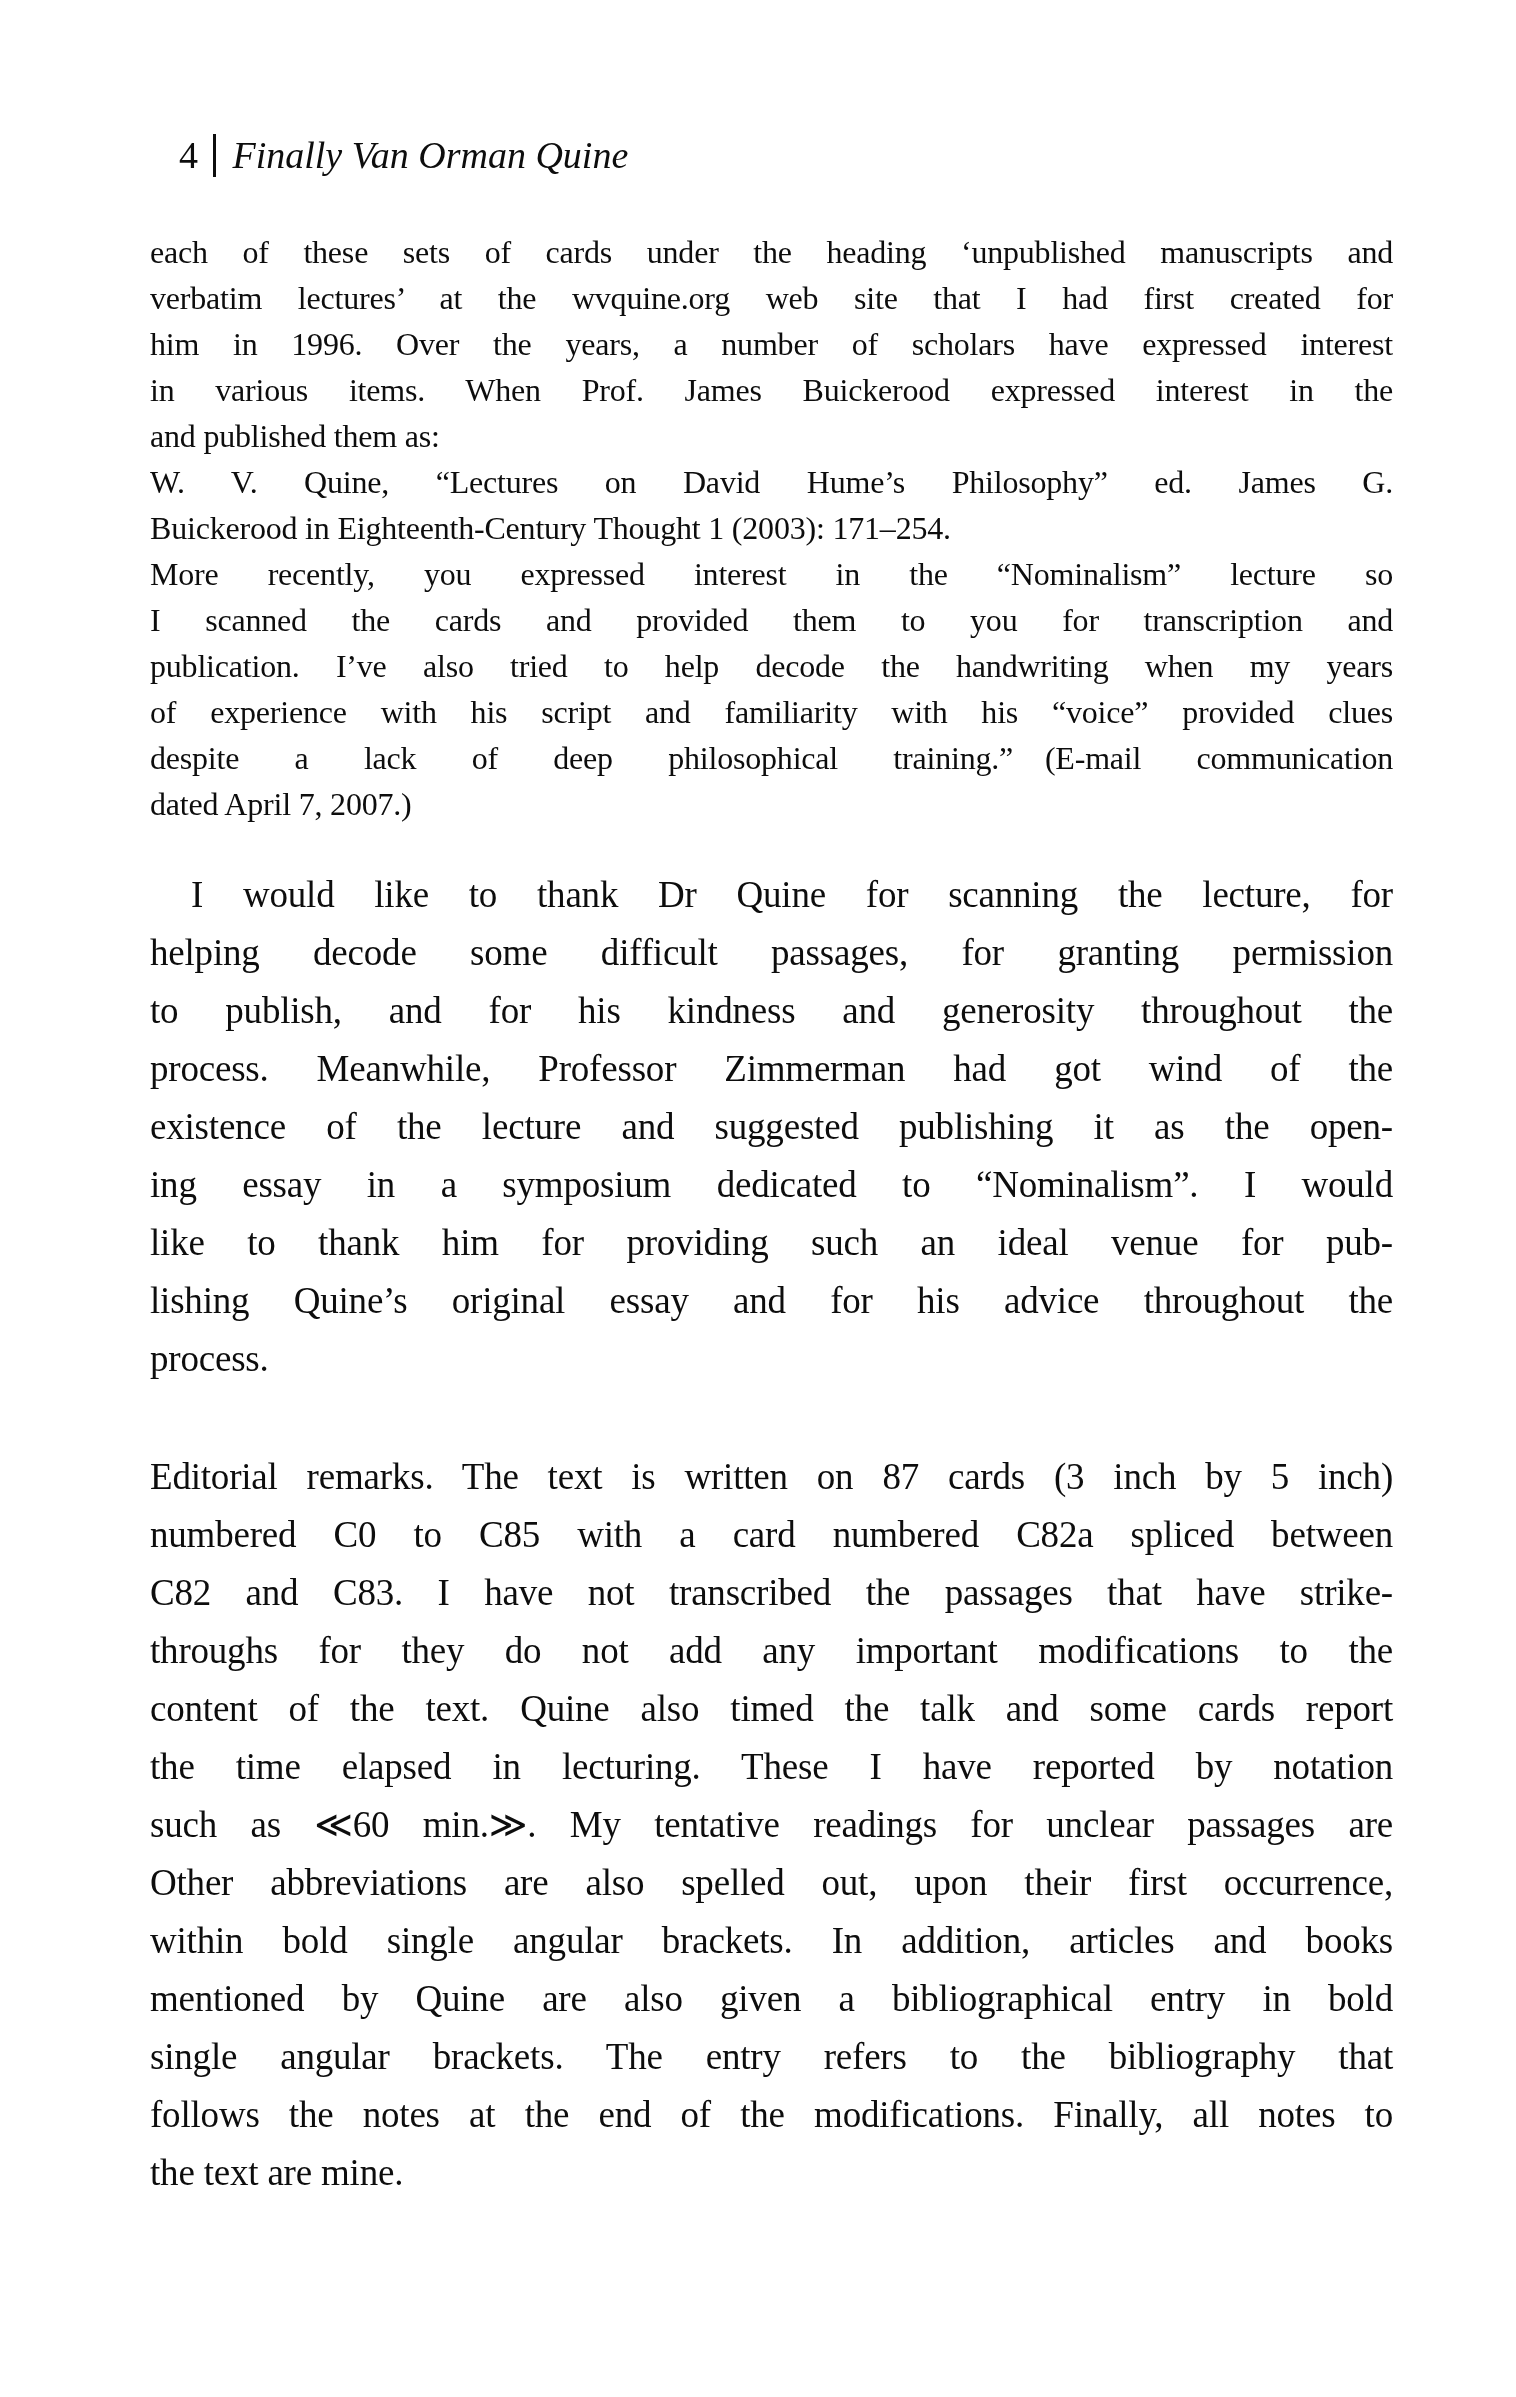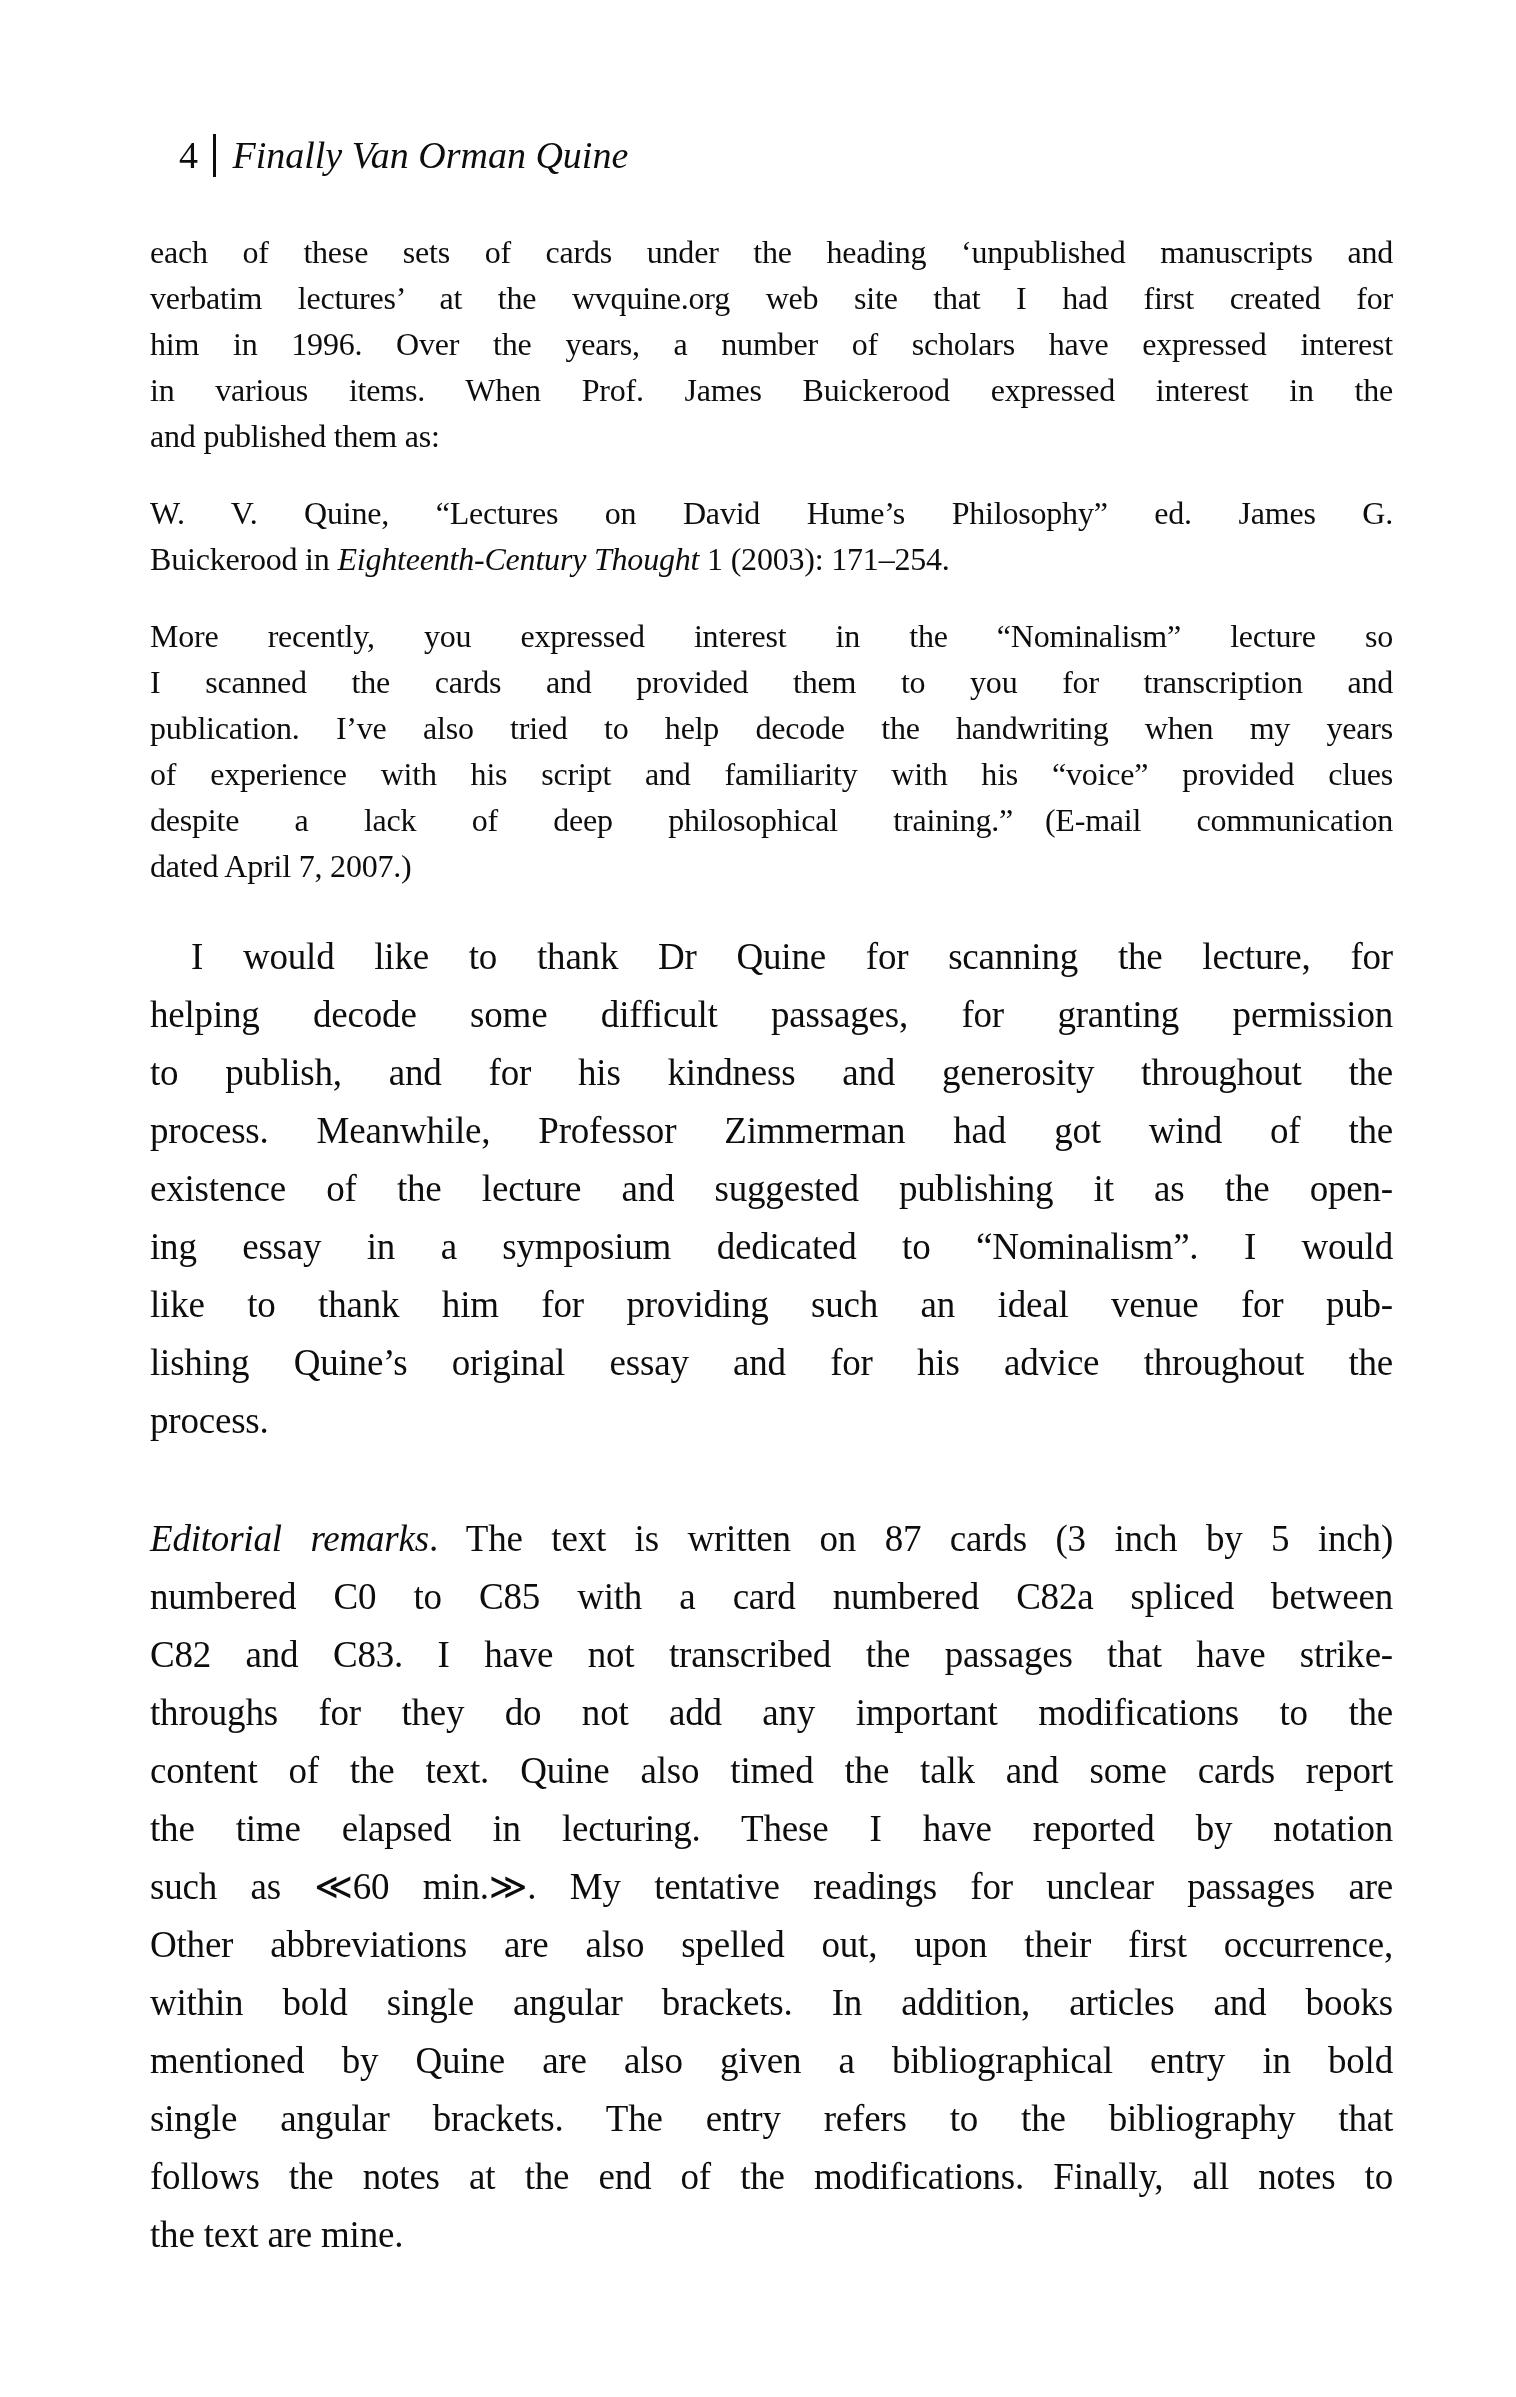--- a/index.html
+++ b/index.html
@@ -25,34 +25,34 @@
   .page-number { letter-spacing: 0.5px; }
   .vbar {
     display: inline-block; width: 2.9px; height: 43px;
     background: #0d0d0d; margin: 0 16.5px 0 14.6px;
   }
   .running-title { font-style: italic; }
 
   
   .para { margin: 0; }
   .quote-para { font-size: 32px; line-height: 46px; }
-  .quote-para + .quote-para { margin-top: 31px; }
+  .quote-para + .quote-para { }
   .main-text { margin-top: 39px; }
   .main-para { font-size: 37px; line-height: 58px; }
   .editorial { margin-top: 60px; }
 
   .line {
     text-align: justify;
     text-align-last: justify;
     text-justify: inter-word;
     letter-spacing: -0.2px;
   }
   .line.last { text-align-last: left; }
   .line.indent { text-indent: 41px; margin-top: 16px; }
-  .em { font-style: italic; }
+  .em { }
 </style>
 </head>
 <body>
 
 <div class="page">
 
   <header class="running-header">
     <span class="page-number">4</span>
     <span class="vbar"></span>
     <span class="running-title">Finally Van Orman Quine</span>

